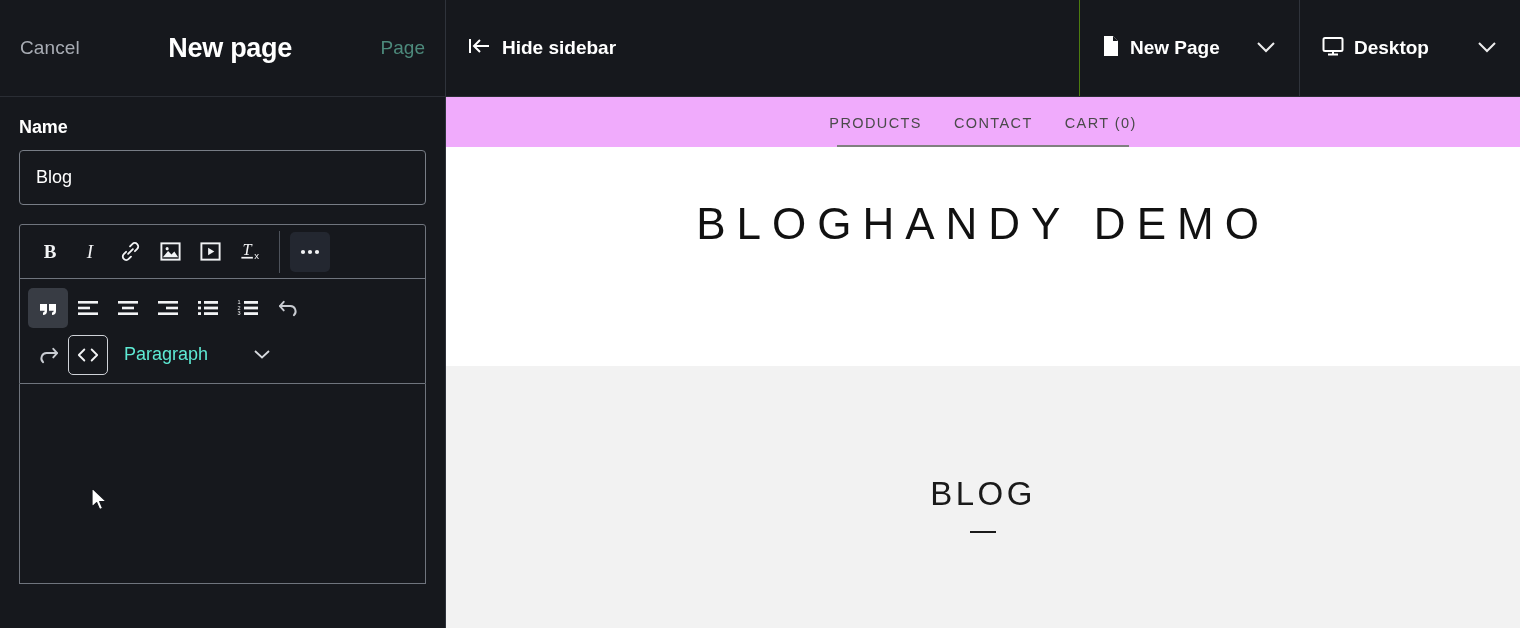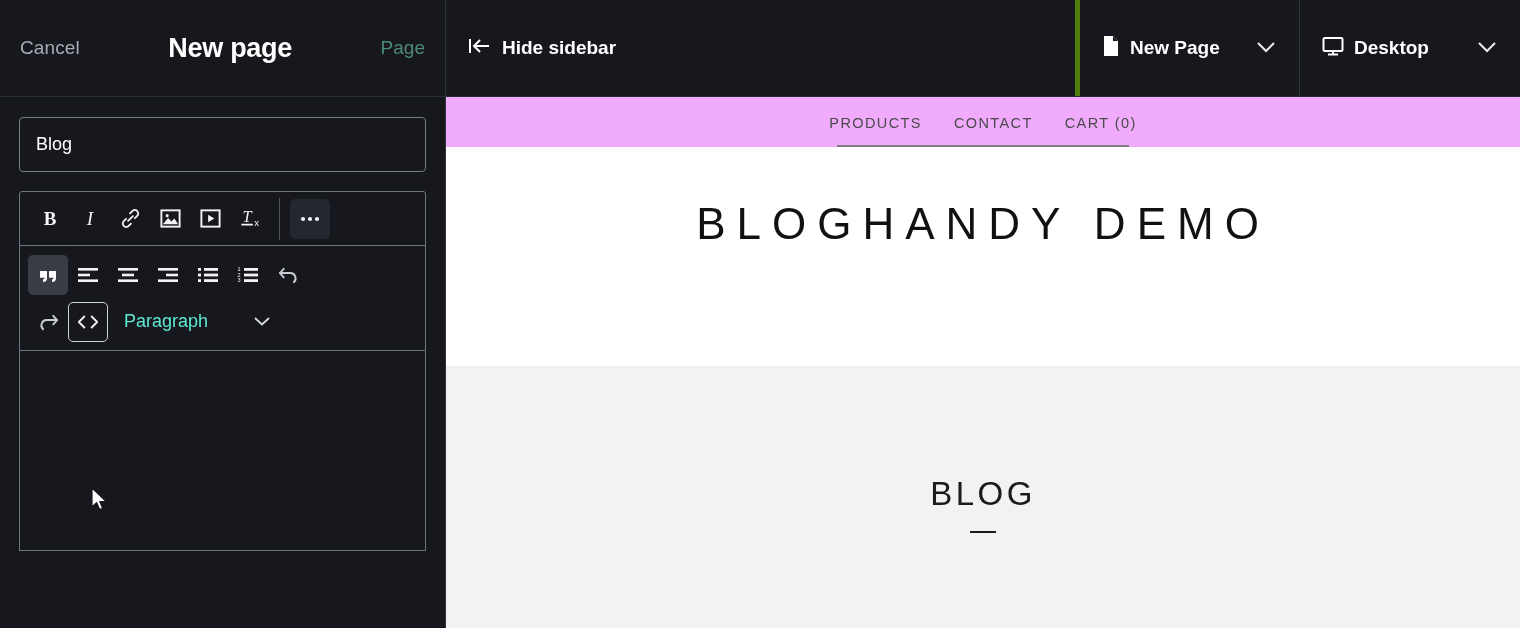--- a/index.html
+++ b/index.html
@@ -34,21 +34,21 @@
   }
   .done-btn {
     color: #4d8a7c; font-size: 19px; cursor: pointer;
     background: none; border: none;
     font-family: "Liberation Sans", sans-serif;
   }
   .tb-mid {
     flex: 1;
     display: flex; align-items: center;
     padding-left: 22px;
-    border-right: 5px solid #4d7c0f;
+    border-right: 1px solid #4d7c0f;
   }
   .hide-sidebar {
     display: flex; align-items: center; gap: 10px;
     color: #ffffff; font-size: 19px; font-weight: bold;
     cursor: pointer;
   }
   .tb-seg {
     display: flex; align-items: center; gap: 10px;
     padding: 0 22px;
     border-right: 1px solid #2f333b;
@@ -237,20 +237,21 @@
           <polyline points="3,3 11,11 19,3" stroke="#ffffff" stroke-width="2" fill="none"></polyline>
         </svg>
       </span>
     </div>
   </div>
 
   <div class="body">
 
     <div class="sidebar">
 
+      <div class="field-label">Name</div>
       <input class="name-input" type="text" value="Blog" style="">
 
       <div class="editor-wrap">
 
         <div class="toolbar">
 
           <div class="tb-row row1">
             <div class="tbtn">
               <svg width="22" height="22" viewBox="0 0 22 22">
                 <text x="11" y="17" text-anchor="middle" font-family="Liberation Serif, serif" font-size="19" font-weight="bold" fill="#f2f3f5">B</text>

